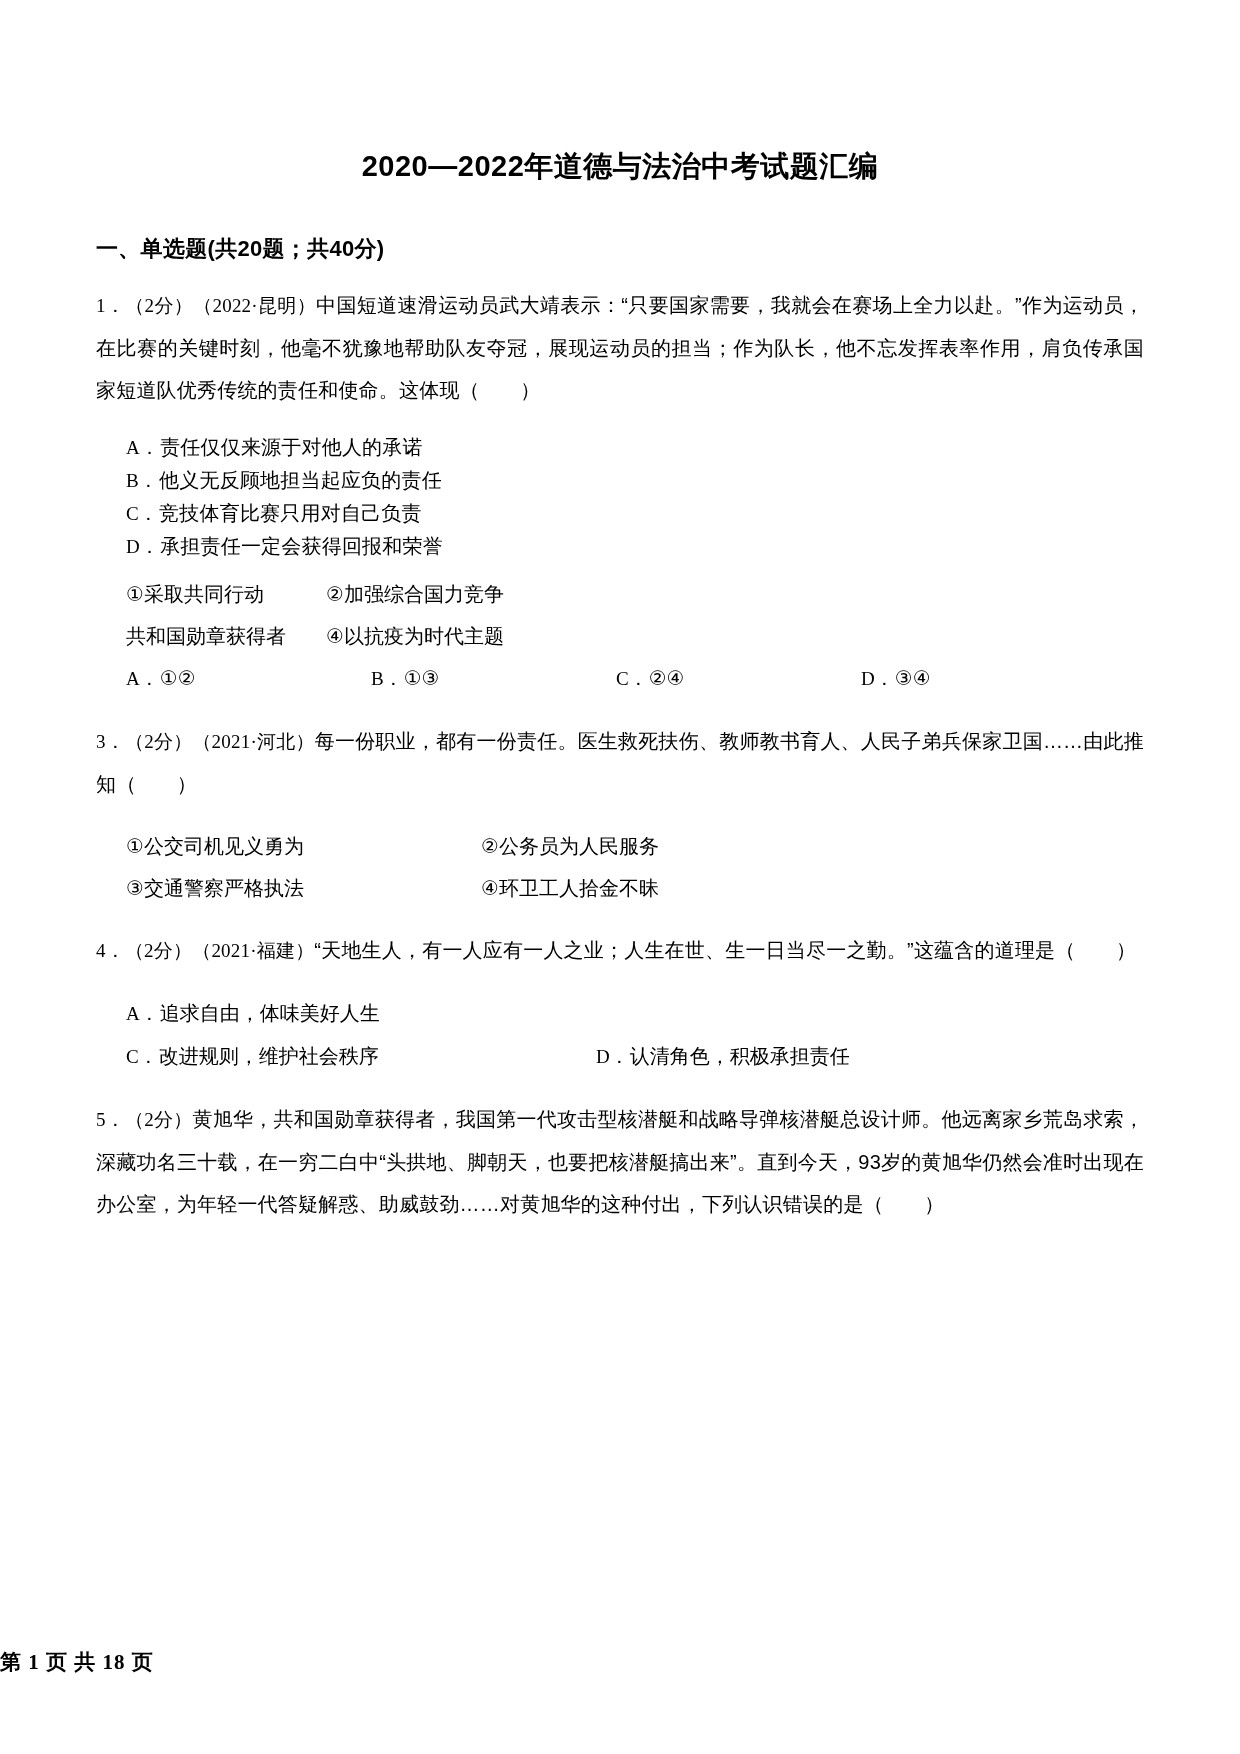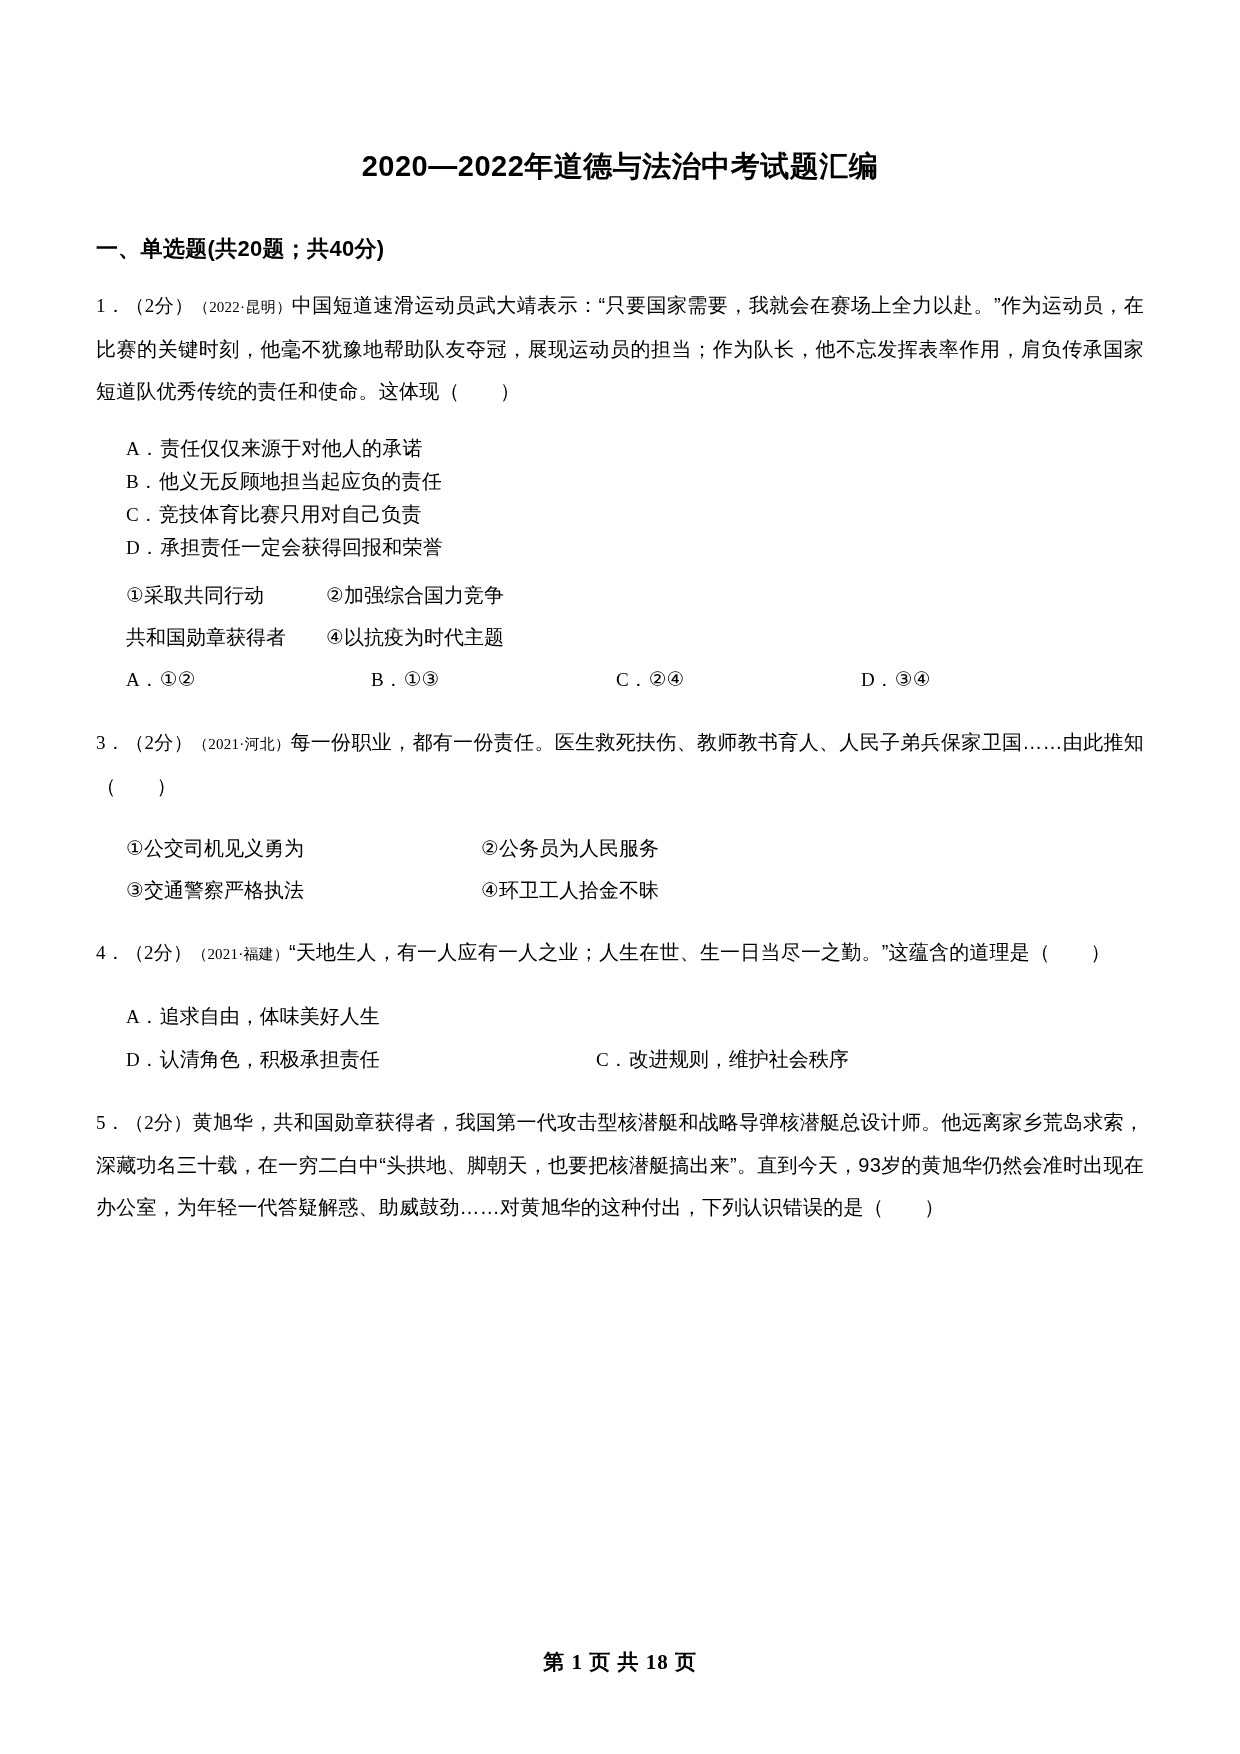--- a/index.html
+++ b/index.html
@@ -69,21 +69,21 @@
   .q-num {
     font-family: "Liberation Serif", "DejaVu Serif", serif;
     font-size: 19px;
   }
   .q-score {
     font-family: "Liberation Serif", "DejaVu Serif", serif;
     font-size: 19px;
   }
   .q-src {
     font-family: "Liberation Serif", "DejaVu Serif", serif;
-    font-size: 15px;
+    font-size: 19px;
   }
   .opt-list {
     margin: 0;
     padding: 0;
     list-style: none;
   }
   .opt {
     font-family: "Liberation Sans", "DejaVu Sans", sans-serif;
     font-size: 20px;
     line-height: 32px;
@@ -119,21 +119,21 @@
     flex: 0 0 200px;
   }
   .sub-row.gap .scell {
     flex: 0 0 355px;
   }
   .footer {
     position: absolute;
     left: 0;
     right: 0;
     bottom: 78px;
-    text-align: center;
+    text-align: left;
     font-family: "Liberation Serif", "DejaVu Serif", serif;
     font-weight: bold;
     font-size: 21px;
     letter-spacing: 1px;
   }
 </style>
 </head>
 <body>
 
 <div class="page">
@@ -187,22 +187,22 @@
     </div>
 
     <div class="q-block">
       <p class="q-stem">
         <span class="q-num">4．</span><span class="q-score">（2分）</span><span class="q-src">（2021·福建）</span><span>“天地生人，有一人应有一人之业；人生在世、生一日当尽一之勤。”这蕴含的道理是（　　）</span>
       </p>
       <div class="opt-row wide">
         <span class="cell"><span class="opt-label">A．</span><span>追求自由，体味美好人生</span></span>
       </div>
       <div class="opt-row wide">
+        <span class="cell"><span class="opt-label">C．</span><span>改进规则，维护社会秩序</span></span>
         <span class="cell"><span class="opt-label">D．</span><span>认清角色，积极承担责任</span></span>
-        <span class="cell"><span class="opt-label">C．</span><span>改进规则，维护社会秩序</span></span>
       </div>
     </div>
 
     <div class="q-block">
       <p class="q-stem">
         <span class="q-num">5．</span><span class="q-score">（2分）</span><span>黄旭华，共和国勋章获得者，我国第一代攻击型核潜艇和战略导弹核潜艇总设计师。他远离家乡荒岛求索，深藏功名三十载，在一穷二白中“头拱地、脚朝天，也要把核潜艇搞出来”。直到今天，93岁的黄旭华仍然会准时出现在办公室，为年轻一代答疑解惑、助威鼓劲……对黄旭华的这种付出，下列认识错误的是（　　）</span>
       </p>
     </div>
 
   </div>

